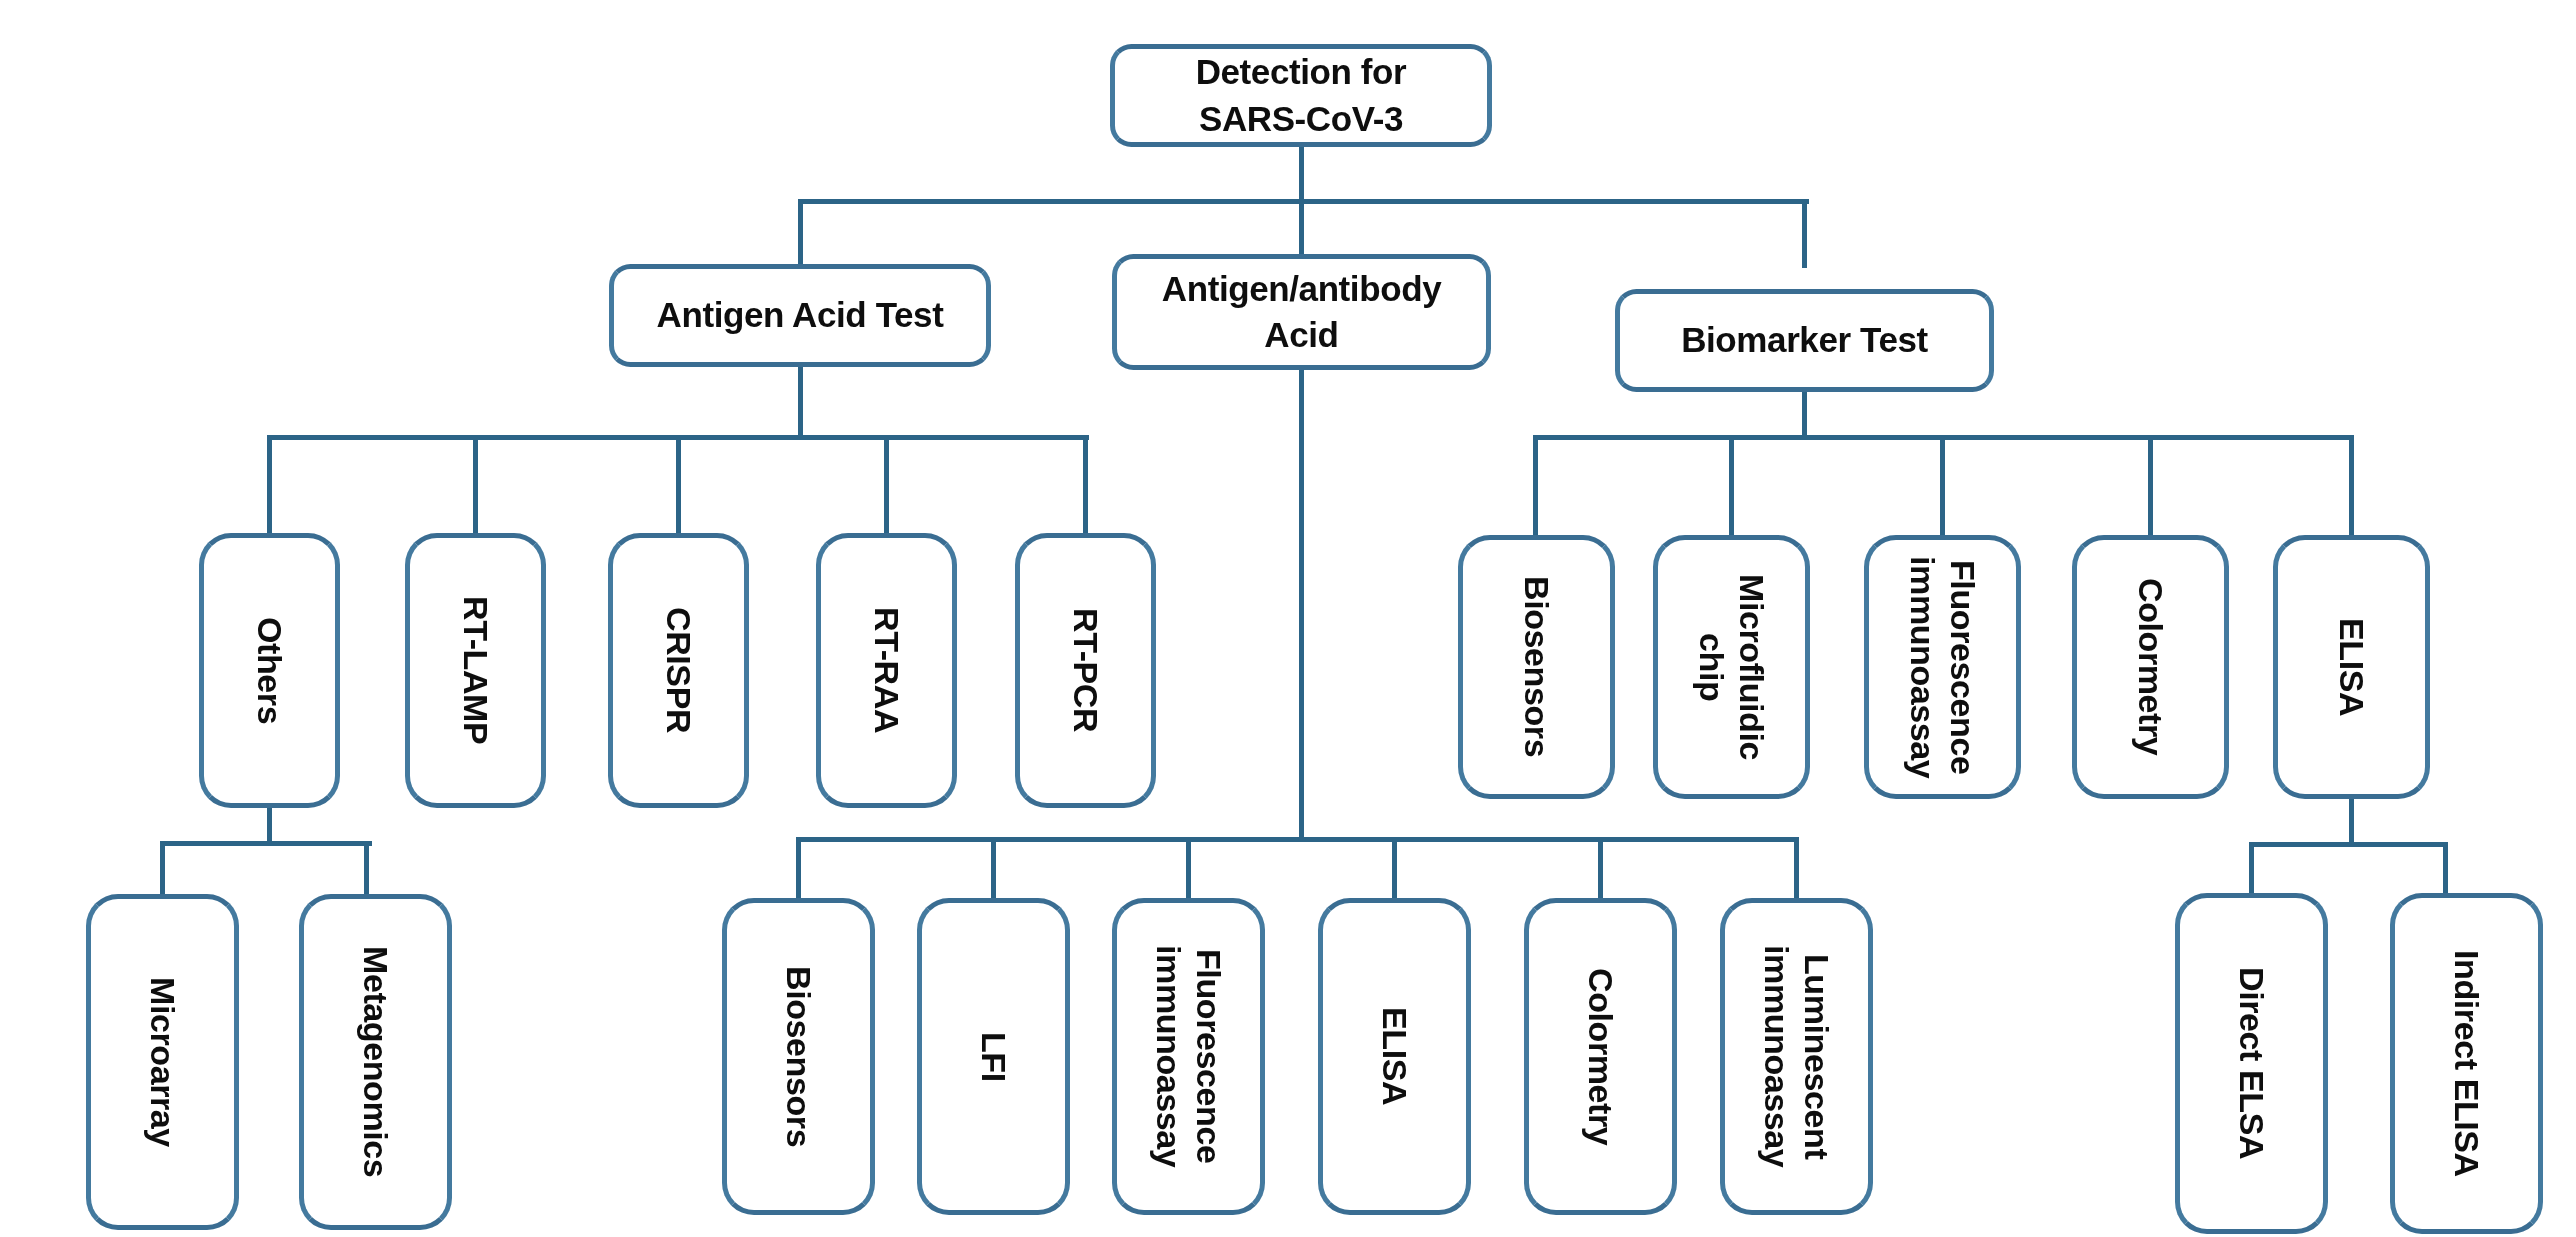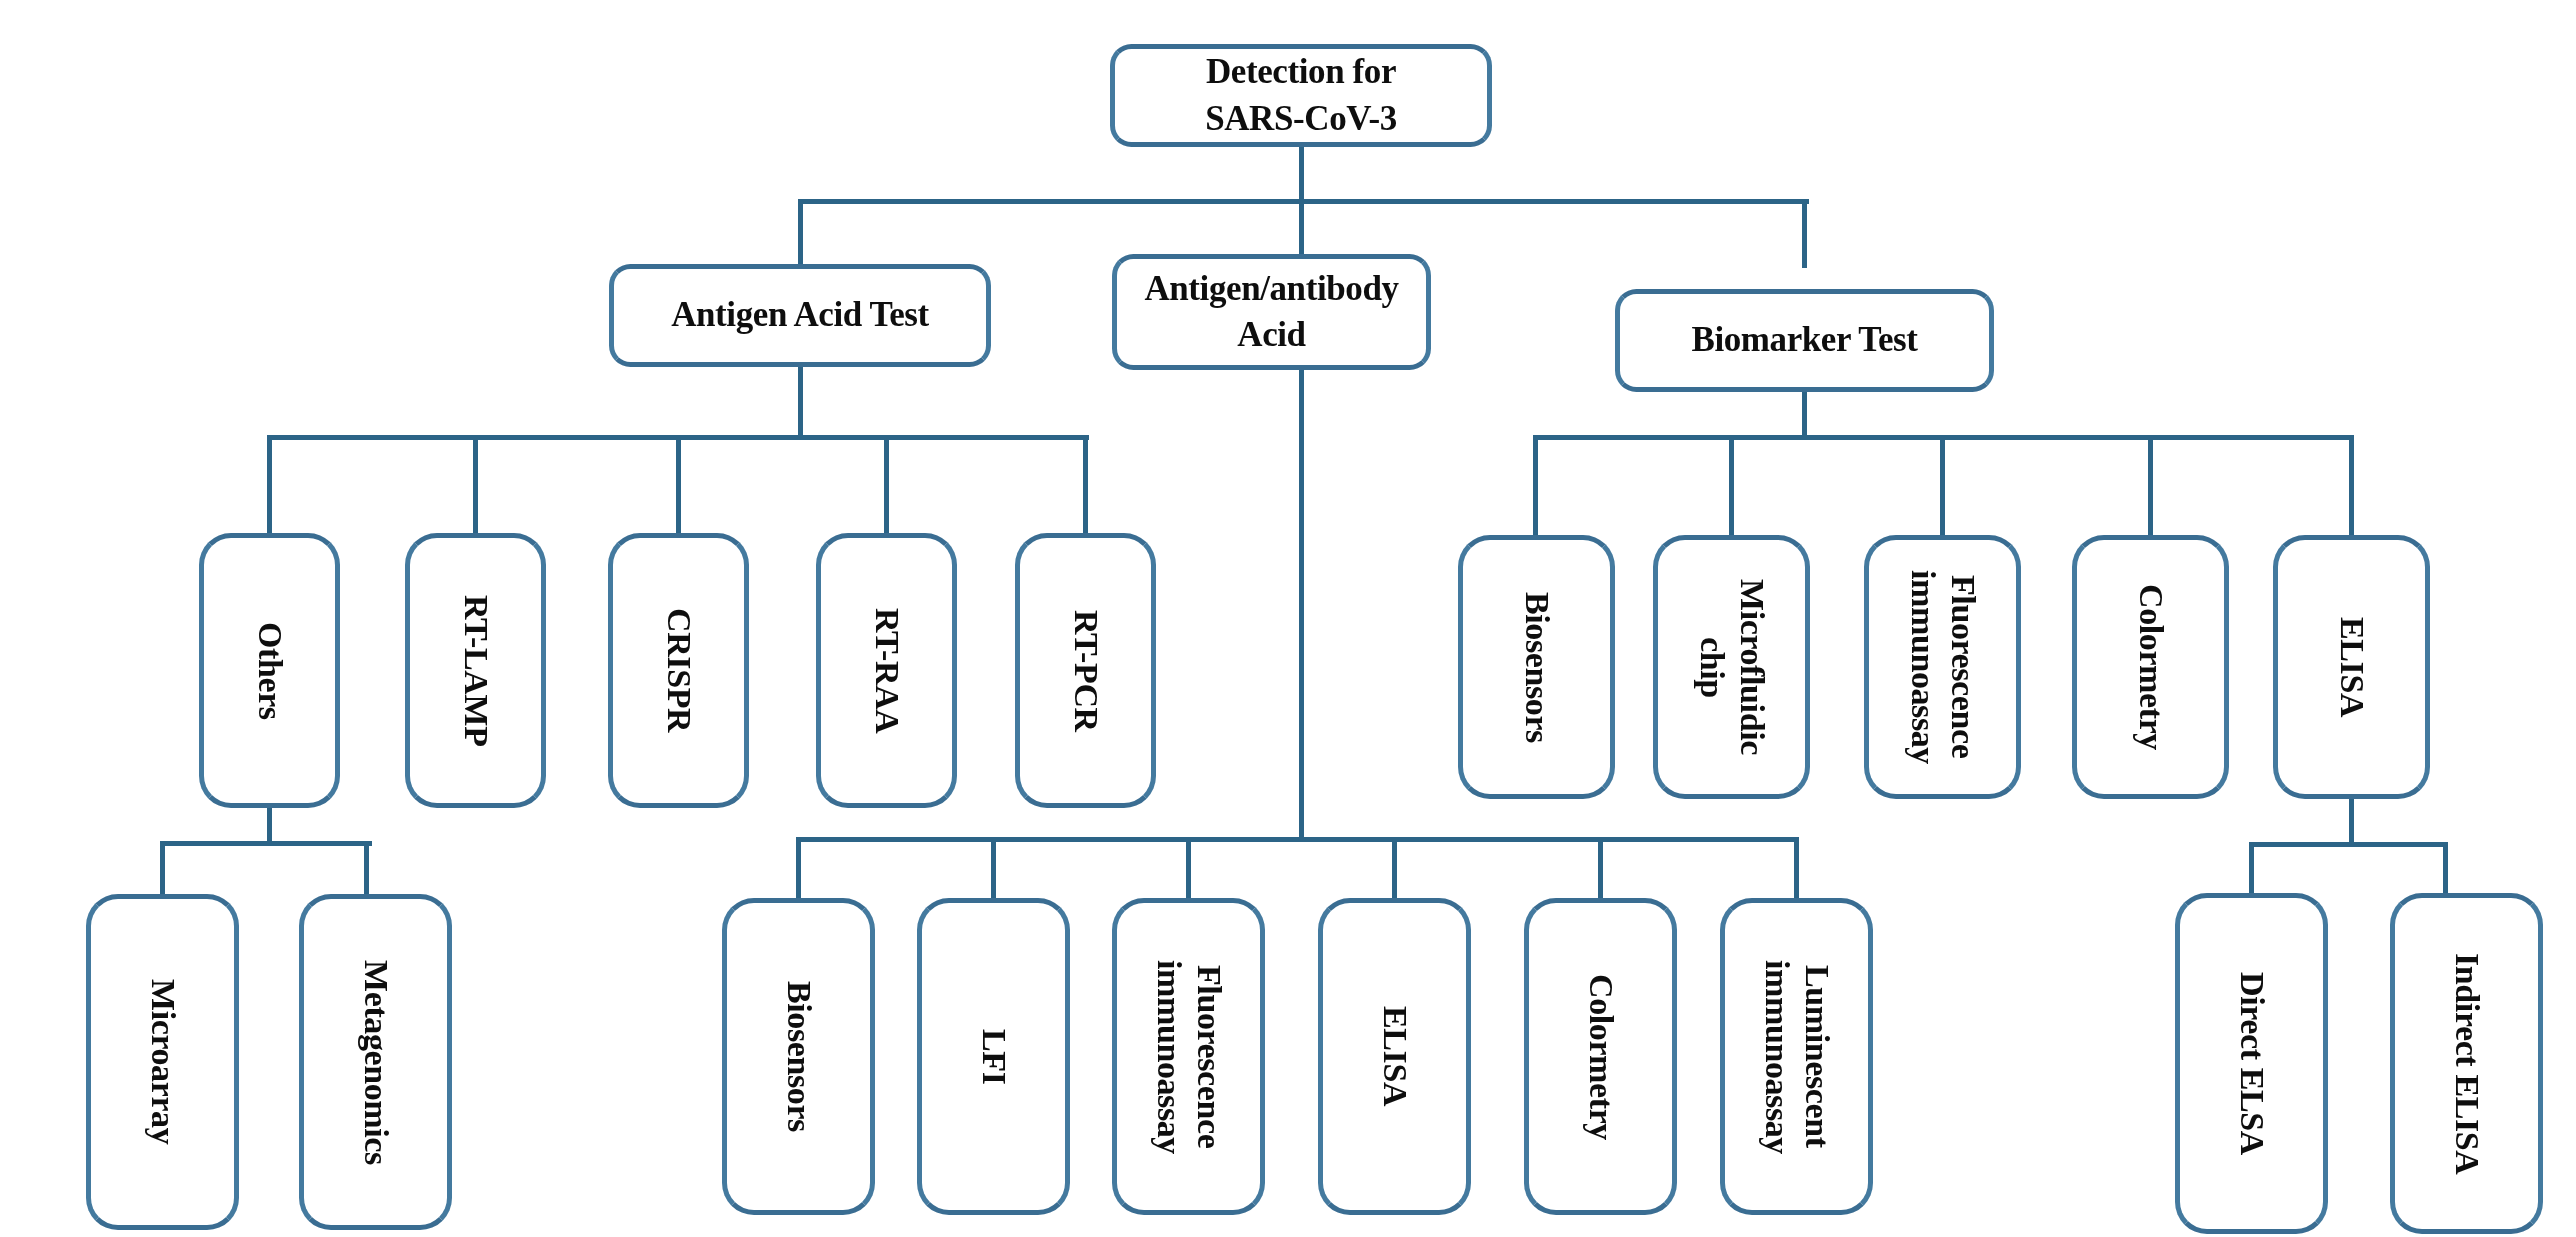--- a/index.html
+++ b/index.html
@@ -1,20 +1,20 @@
 <!DOCTYPE html>
 <html style="--line-color: #2c6487; --border-color: #447a9f; --text-color: #0e0e0e;font-size:12.2px"><head>
 <meta charset="utf-8">
 <style>
   html,body{margin:0;padding:0;background:#ffffff;}
   .canvas{
     position:relative;
     width:2576px;height:1238px;
     background:#ffffff;
-    font-family:Liberation Serif, serif;
+    font-family:Liberation Sans, sans-serif;
     overflow:hidden;
   }
   .line{
     position:absolute;
     background:var(--line-color,#2c6487);
     z-index:1;
   }
   .box{
     position:absolute;
     box-sizing:border-box;
@@ -101,21 +101,21 @@
       <span class="ln">SARS-CoV-3</span>
     </div>
   </div>
 
   <div class="box" style="left:609px;top:264px;width:382px;height:103px;">
     <div class="htext">
       <span class="ln">Antigen Acid Test</span>
     </div>
   </div>
 
-  <div class="box" style="left:1112px;top:254px;width:319px;height:116px;">
+  <div class="box" style="left:1112px;top:254px;width:379px;height:116px;">
     <div class="htext">
       <span class="ln">Antigen/antibody</span>
       <span class="ln">Acid</span>
     </div>
   </div>
 
   <div class="box" style="left:1615px;top:264px;width:379px;height:103px;margin-top:25px;">
     <div class="htext">
       <span class="ln">Biomarker Test</span>
     </div>

